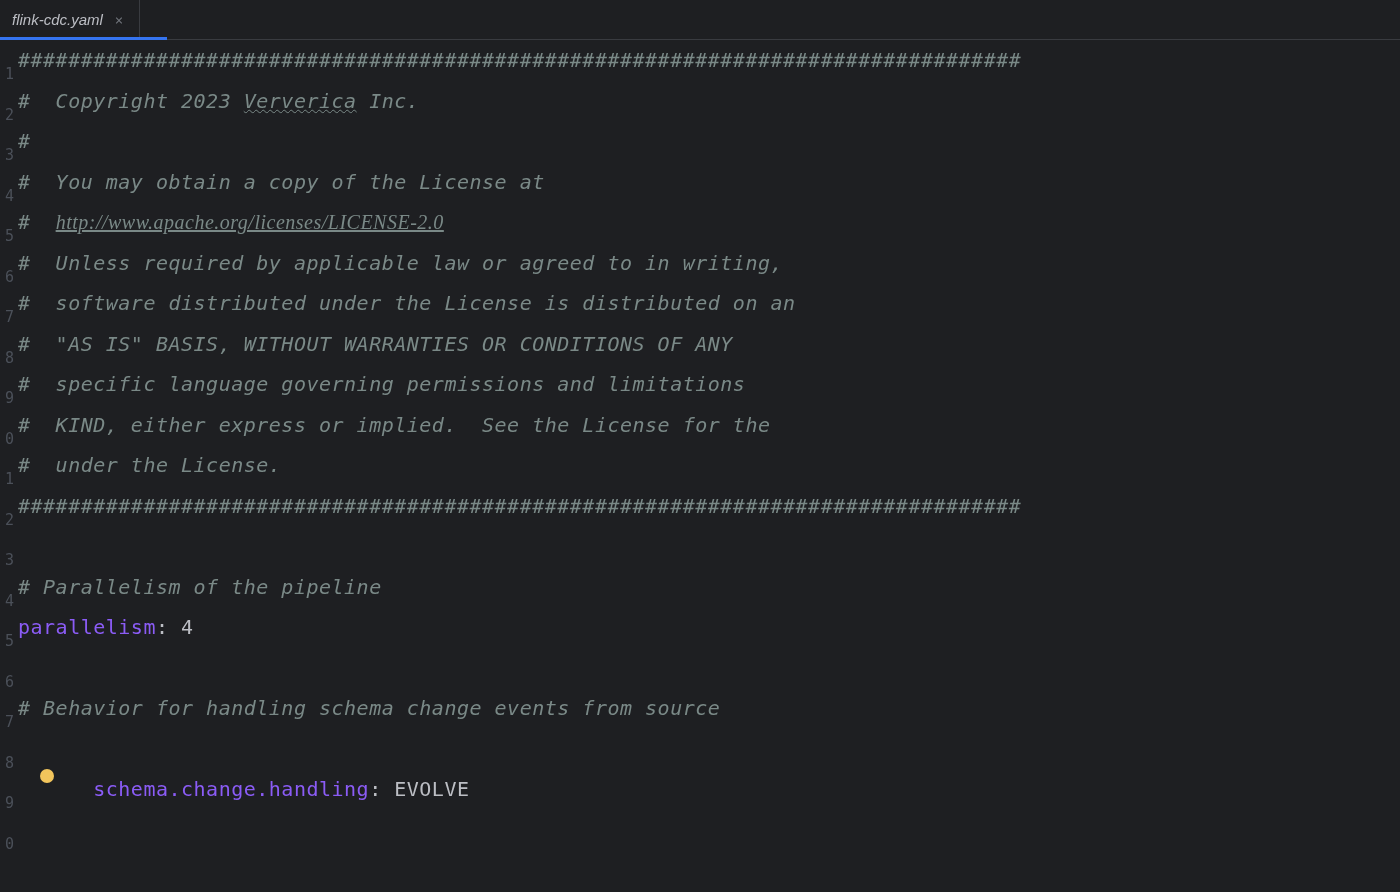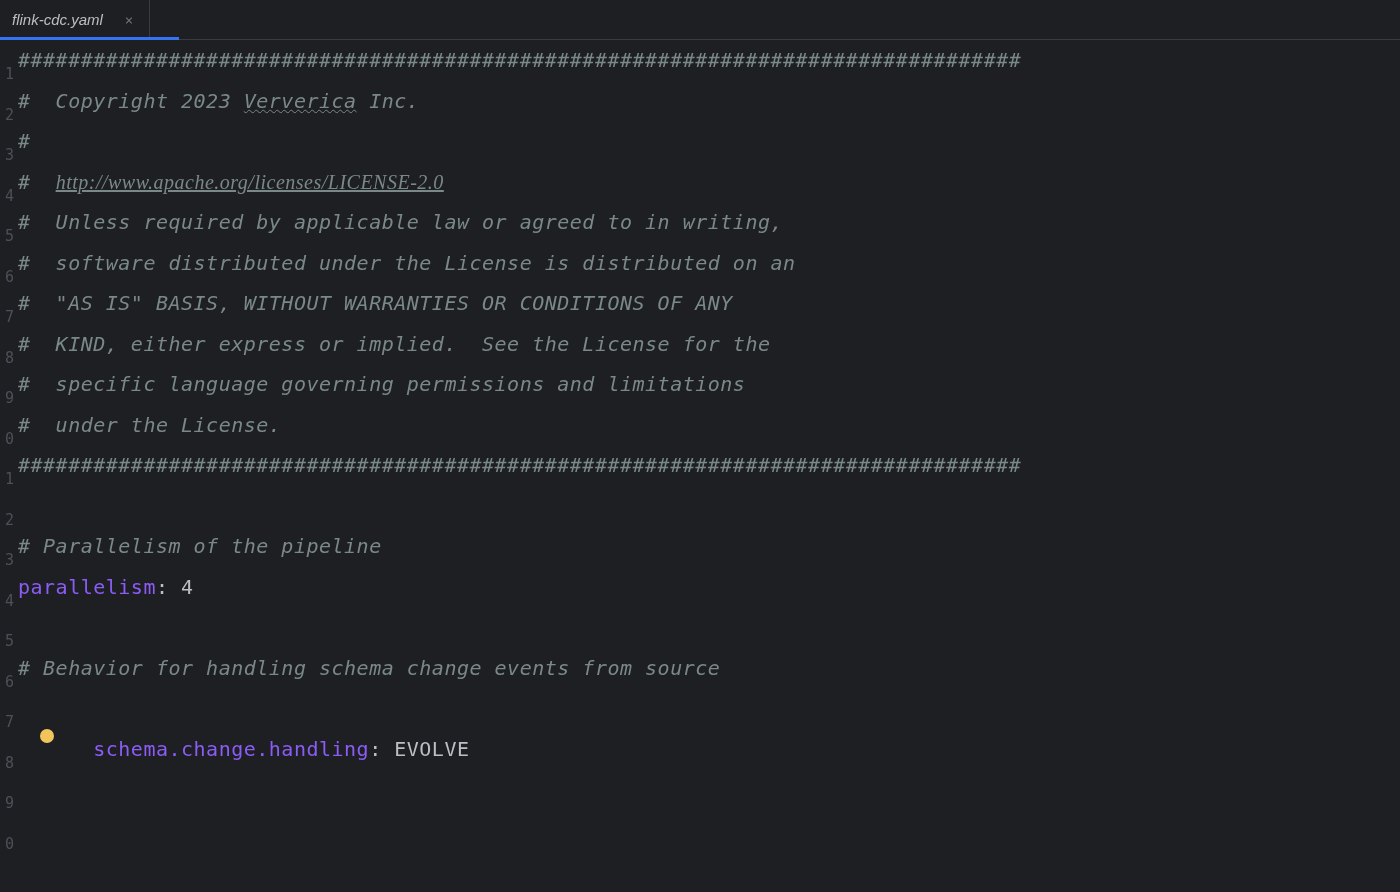--- a/index.html
+++ b/index.html
@@ -24,21 +24,21 @@
       align-items: stretch;
     }
     .tab {
       display: flex;
       align-items: center;
       padding: 0 12px;
       background: #1e1f22;
       border-right: 1px solid #393b40;
       position: relative;
       cursor: pointer;
-      gap: 18px;
+      gap: 8px;
     }
     .tab.active {
       background: #1e1f22;
     }
     .tab-filename {
       color: #bcbec4;
       font-family: -apple-system, BlinkMacSystemFont, 'Segoe UI', sans-serif;
       font-size: 15px;
       font-style: italic;
     }
@@ -155,26 +155,27 @@
     <div class="gutter-line">7</div>
     <div class="gutter-line">8</div>
     <div class="gutter-line">9</div>
     <div class="gutter-line">0</div>
   </div>
 
   <div pre="" class="" edit-area="">
     <div class="code-line"><span class="comment">################################################################################</span></div>
     <div class="code-line"><span class="comment">#  Copyright 2023 </span><span class="comment wavy">Ververica</span><span class="comment"> Inc.</span></div>
     <div class="code-line"><span class="comment">#</span></div>
+    <div class="code-line"><span class="comment">#  You may obtain a copy of the License at</span></div>
     <div class="code-line"><span class="comment">#  </span><span class="comment underline">http://www.apache.org/licenses/LICENSE-2.0</span></div>
     <div class="code-line"><span class="comment">#  Unless required by applicable law or agreed to in writing,</span></div>
     <div class="code-line"><span class="comment">#  software distributed under the License is distributed on an</span></div>
     <div class="code-line"><span class="comment">#  "AS IS" BASIS, WITHOUT WARRANTIES OR CONDITIONS OF ANY</span></div>
+    <div class="code-line"><span class="comment">#  specific language governing permissions and limitations</span></div>
     <div class="code-line"><span class="comment">#  KIND, either express or implied.  See the License for the</span></div>
-    <div class="code-line"><span class="comment">#  specific language governing permissions and limitations</span></div>
     <div class="code-line"><span class="comment">#  under the License.</span></div>
     <div class="code-line"><span class="comment">################################################################################</span></div>
     <div class="code-line"><span></span>&nbsp;</div>
     <div class="code-line"><span class="comment"># Parallelism of the pipeline</span></div>
     <div class="code-line"><span class="yaml-key">parallelism</span><span class="yaml-value">: </span><span class="yaml-value">4</span></div>
     <div class="code-line"><span></span>&nbsp;</div>
     <div class="code-line"><span class="comment"># Behavior for handling schema change events from source</span></div>
     <div class="code-line line-20-wrapper">
       <span class="hint-bulb"></span><span class="yaml-key">schema.change.handling</span><span class="yaml-value-str">: </span><span class="yaml-value-str">EVOLVE</span>
     </div>

